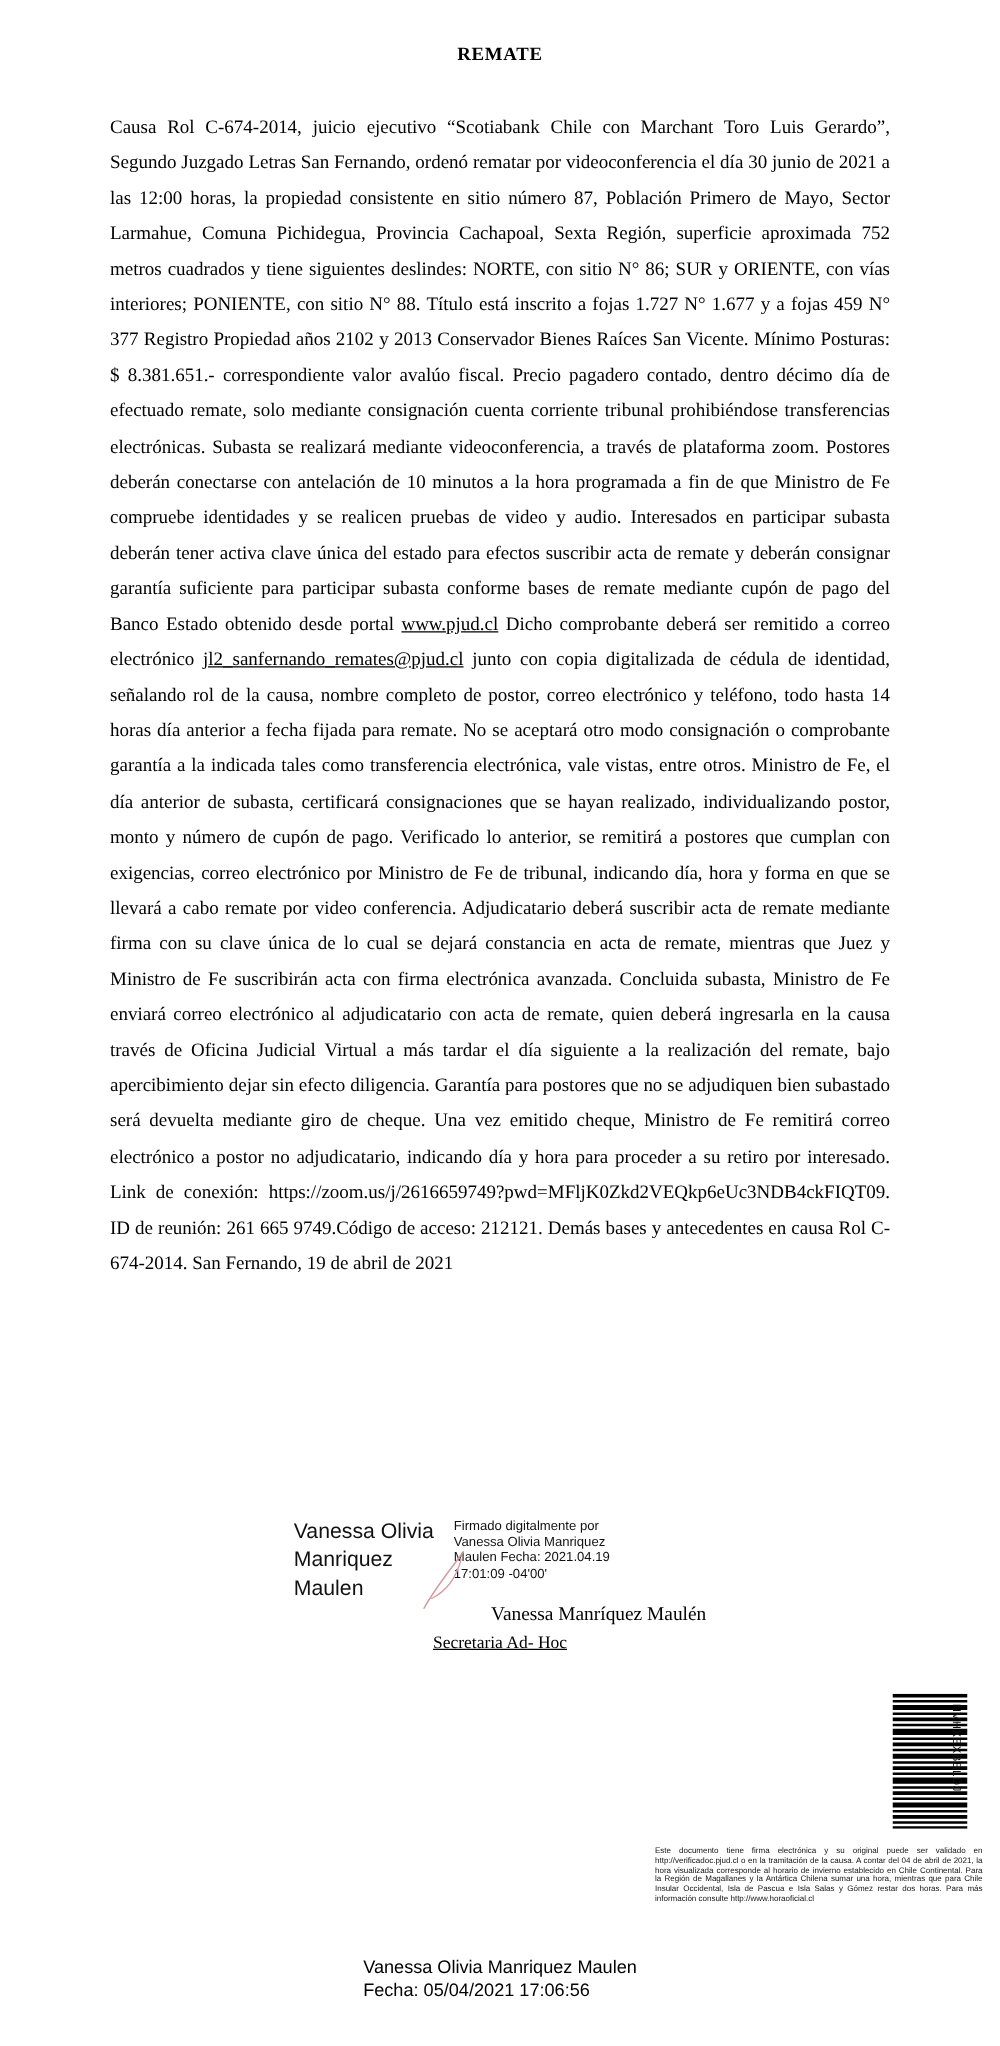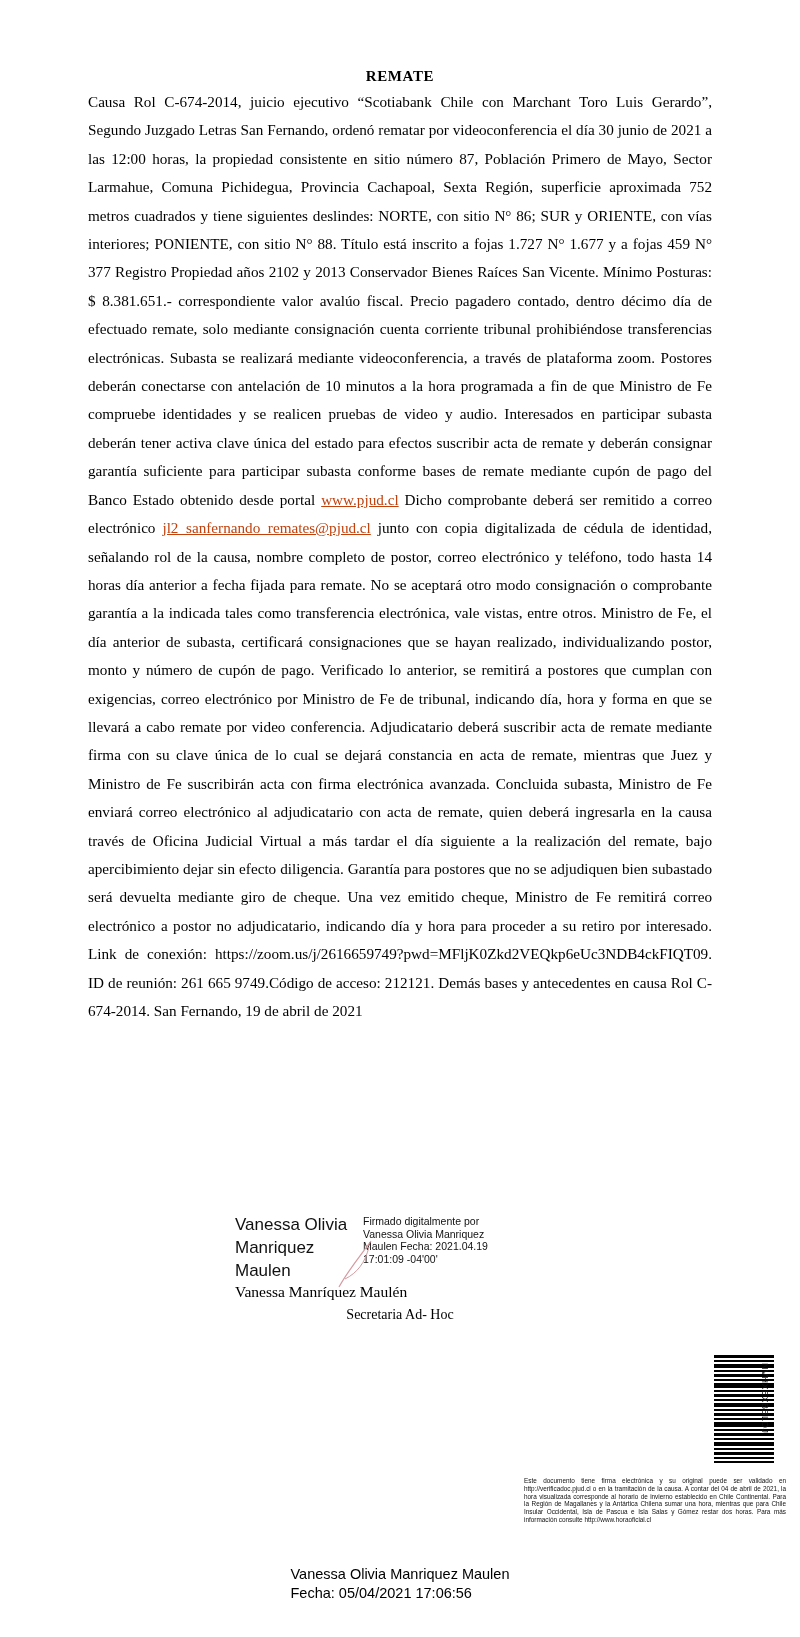--- a/index.html
+++ b/index.html
@@ -20,39 +20,39 @@
     width: 800px;
     height: 1637px;
     box-sizing: border-box;
   }
   .doc-title {
     text-align: center;
     font-weight: bold;
     font-size: 15px;
     letter-spacing: 0.6px;
     margin: 0;
-    padding-top: 68px;
+    padding-top: 36px;
   }
   .body-block {
     position: absolute;
     left: 88px;
     top: 88px;
     width: 624px;
     text-align: justify;
     font-size: 15.2px;
     line-height: 28.4px;
   }
   .body-block p {
     margin: 0;
     text-align: justify;
     text-justify: inter-word;
   }
   b { font-weight: normal; }
   a.link {
-    color: #c2410c;
+    color: #000000;
     text-decoration: underline;
   }
   .sig-area {
     position: absolute;
     left: 0;
     top: 1205px;
     width: 800px;
   }
   .sig-inner {
     position: relative;
@@ -86,30 +86,31 @@
     top: 30px;
     width: 60px;
     height: 60px;
     pointer-events: none;
   }
   .sig-fullname {
     position: absolute;
     left: 0;
     top: 78px;
     width: 330px;
-    text-align: left;
+    text-align: right;
     font-size: 15.5px;
   }
   .sig-role {
     position: absolute;
     left: 0;
     top: 102px;
     width: 330px;
     text-align: center;
     font-size: 14px;
+    text-decoration: underline;
   }
   .stamp-area {
     position: absolute;
     left: 524px;
     top: 1355px;
     width: 268px;
     height: 200px;
   }
   .barcode {
     position: absolute;

